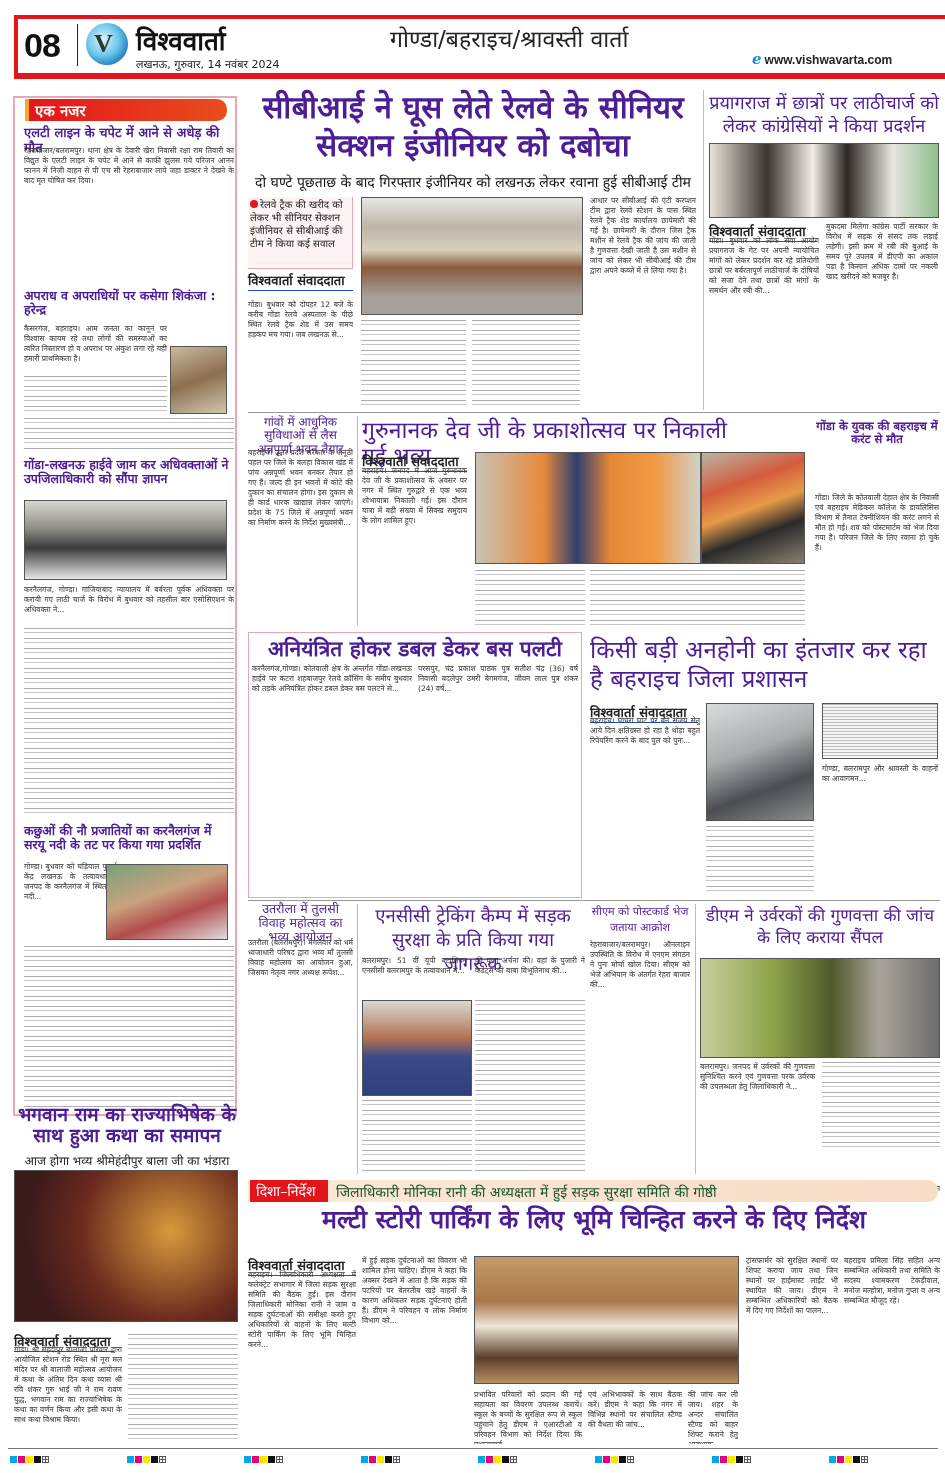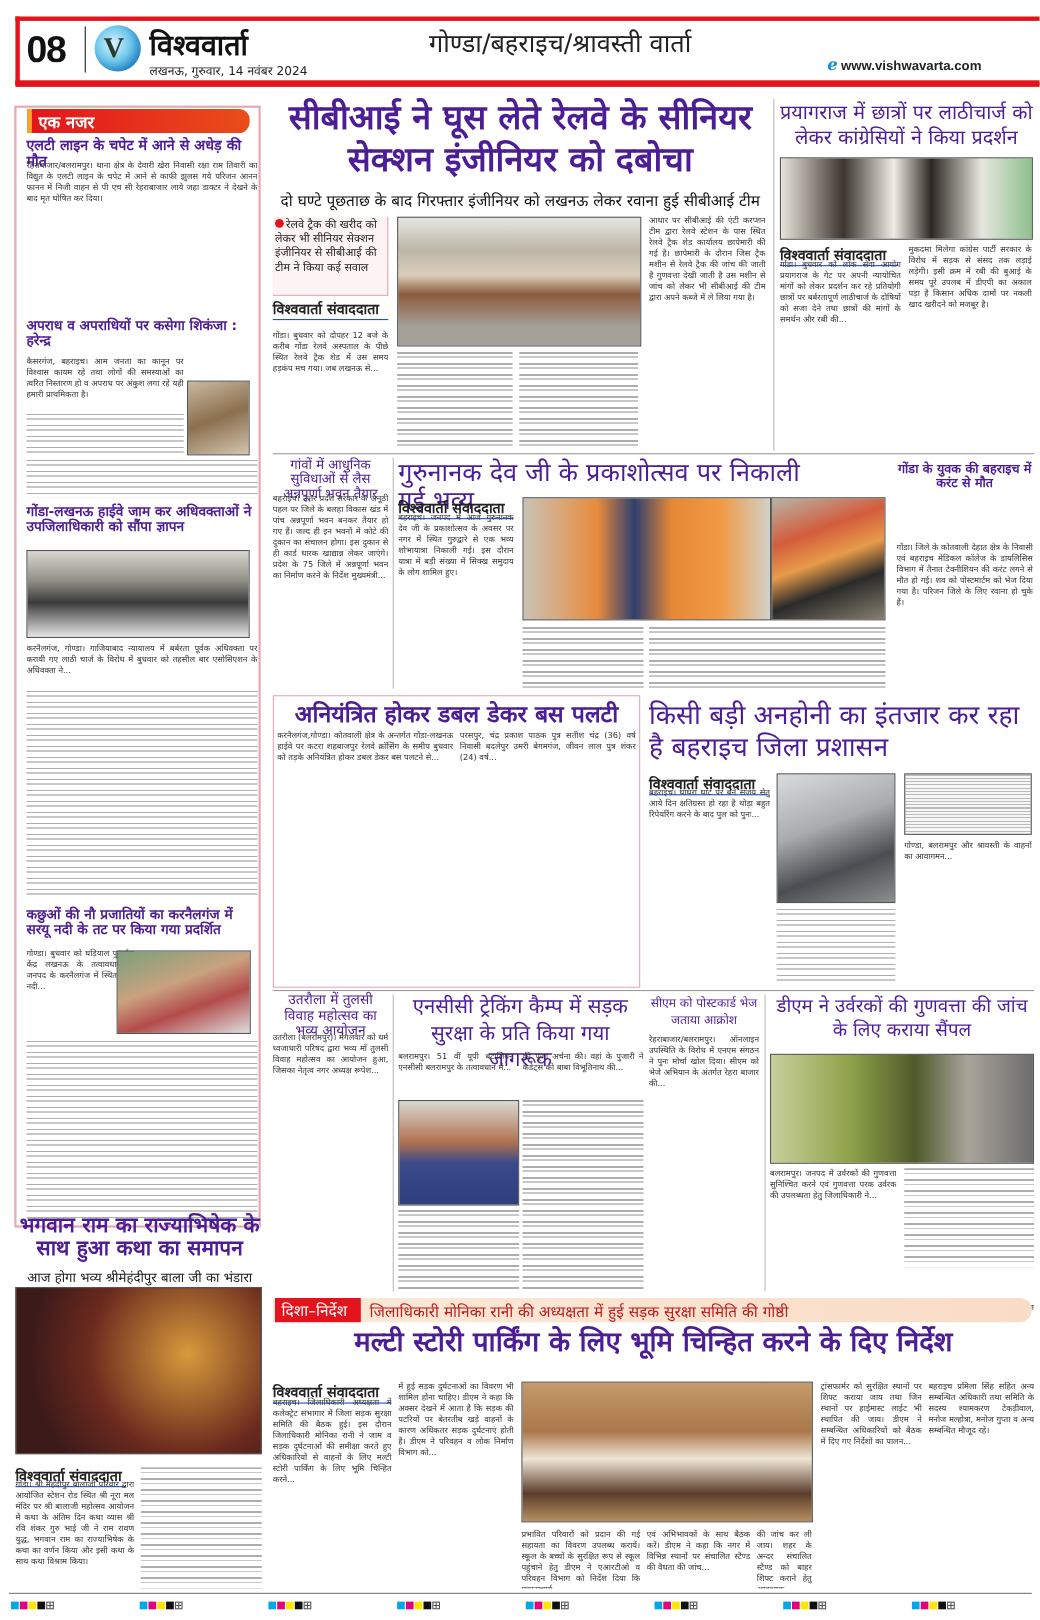--- a/index.html
+++ b/index.html
@@ -33,21 +33,21 @@
   .ek-label { left: 25px; top: 99px; width: 202px; height: 22px; background: linear-gradient(90deg, #e3141b 0%, #e94e1b 100%); color: #fff; font-weight: bold; font-size: 15px; padding: 1px 10px; border-radius: 0 10px 10px 0; }
   .ek-label::before{content:"";position:absolute;left:0;top:0;width:4px;height:22px;background:#f5a623;}
 
   
   .cmyk { top: 1456px; height: 9px; display: flex; gap: 1px; }
   .cmyk i { display:block; width: 7px; height: 7px; }
   .cmyk .g { border: 1px solid #555; background: linear-gradient(#555,#555) center/1px 100% no-repeat, linear-gradient(#555,#555) center/100% 1px no-repeat; }
 
   .disha-bar { left: 248px; top: 1180px; width: 690px; height: 22px; background: linear-gradient(90deg, #fde9d8, #f9dcc6); border-radius: 0 11px 11px 0; }
   .disha-label { left: 250px; top: 1180px; width: 78px; height: 22px; background: #e3141b; color: #fff; font-size: 14px; padding: 1px 6px; }
-  .disha-sub { left: 336px; top: 1182px; font-size: 14px; color: #b91c1c; }
+  .disha-sub { left: 336px; top: 1182px; font-size: 14px; color: #14532d; }
 
   .red-dot { display:inline-block; width:8px; height:8px; border-radius:50%; background:#e3141b; margin-right:2px; }
   .pink-quote { left: 248px; top: 197px; width: 105px; height: 72px; border-right: 1px solid #e8a7b3; border-bottom: 1px solid #e8a7b3; background: #fdf3f3; }
 </style>
 </head>
 <body>
 
 <div class="abs mast-box"></div>
 <div class="abs mast-redline"></div>
 <div class="abs page-no">08</div>

